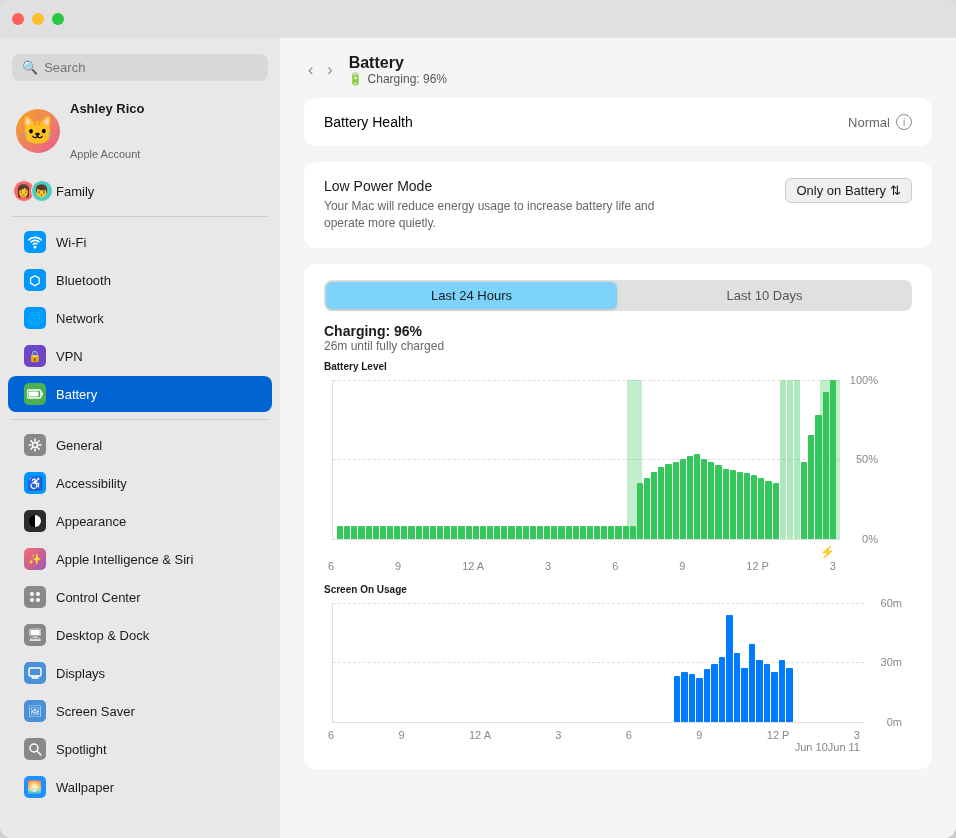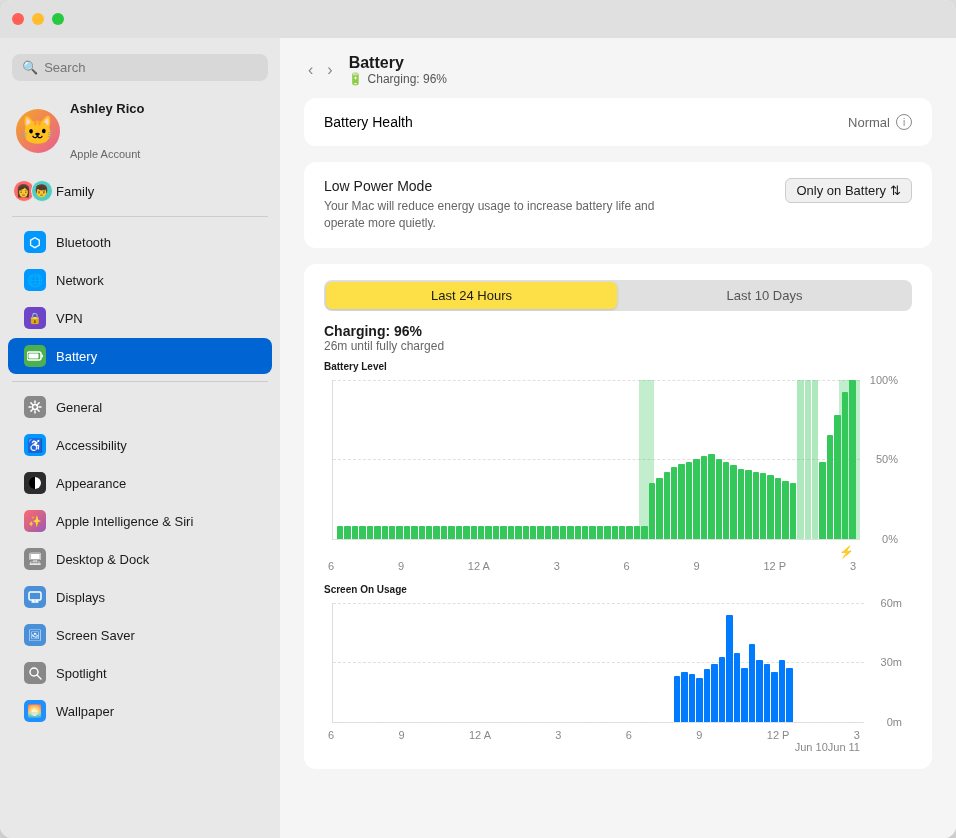--- a/index.html
+++ b/index.html
@@ -194,21 +194,21 @@
       font-size: 10px; color: #888; cursor: pointer;
     }
     .time-toggle {
       display: flex; border-radius: 8px; overflow: hidden;
       background: #e0e0e0; padding: 2px; gap: 2px;
     }
     .time-btn {
       flex: 1; padding: 6px 0; font-size: 13px; border: none; cursor: pointer;
       border-radius: 6px; background: transparent; color: #555;
     }
-    .time-btn.active { background: #fde047; color: #1a1a1a; font-weight: 500; box-shadow: 0 1px 3px rgba(0,0,0,0.15); }
+    .time-btn.active { background: #7dd3fc; color: #1a1a1a; font-weight: 500; box-shadow: 0 1px 3px rgba(0,0,0,0.15); }
     .charging-info { margin-bottom: 8px; }
     .charging-title { font-size: 14px; font-weight: 600; color: #1a1a1a; }
     .charging-subtitle { font-size: 12px; color: #666; }
     .chart-section-title { font-size: 10px; font-weight: 700; color: #1a1a1a; margin-bottom: 8px; }
     .chart-container {
       position: relative;
       height: 160px;
       border-left: 1px solid #ddd;
       border-bottom: 1px solid #ddd;
       margin-left: 8px;
@@ -284,20 +284,28 @@
           <div class="family-avatars">
             <div class="family-avatar" style="background:#ff6b6b;">👩</div>
             <div class="family-avatar" style="background:#4ecdc4;">👦</div>
           </div>
         </div>
         <span class="item-label">Family</span>
       </div>
 
       <div class="sidebar-divider"></div>
 
+      <div class="sidebar-item">
+        <div class="item-icon icon-wifi">
+          <svg width="14" height="14" viewBox="0 0 14 14" fill="white">
+            <path d="M7 10.5a1.5 1.5 0 1 1 0 3 1.5 1.5 0 0 1 0-3zM7 7.5c1.1 0 2.1.5 2.8 1.2l-1.1 1.1A2 2 0 0 0 7 9.3a2 2 0 0 0-1.7.9L4.2 9.1A3.7 3.7 0 0 1 7 7.5zM7 4.5c2 0 3.8.9 5 2.3l-1.1 1.1A4.7 4.7 0 0 0 7 6.3a4.7 4.7 0 0 0-3.9 1.6L2 6.8A6.5 6.5 0 0 1 7 4.5zM7 1.5c2.9 0 5.5 1.3 7.3 3.3l-1.1 1.1A7.5 7.5 0 0 0 7 3.3 7.5 7.5 0 0 0 .8 5.9L-.3 4.8A9.3 9.3 0 0 1 7 1.5z"></path>
+          </svg>
+        </div>
+        <span class="item-label">Wi-Fi</span>
+      </div>
 
       <div class="sidebar-item">
         <div class="item-icon icon-bluetooth" style="font-size:13px; font-weight:bold;">
           <span style="color:white;">⬡</span>
         </div>
         <span class="item-label">Bluetooth</span>
       </div>
 
       <div class="sidebar-item">
         <div class="item-icon icon-network">
@@ -353,20 +361,31 @@
         <span class="item-label">Appearance</span>
       </div>
 
       <div class="sidebar-item">
         <div class="item-icon icon-siri">
           <span style="font-size:11px;">✨</span>
         </div>
         <span class="item-label">Apple Intelligence &amp; Siri</span>
       </div>
 
+      <div class="sidebar-item">
+        <div class="item-icon icon-control">
+          <svg width="14" height="14" viewBox="0 0 14 14" fill="white">
+            <circle cx="4" cy="4" r="2"></circle>
+            <circle cx="10" cy="4" r="2"></circle>
+            <circle cx="4" cy="10" r="2"></circle>
+            <circle cx="10" cy="10" r="2"></circle>
+          </svg>
+        </div>
+        <span class="item-label">Control Center</span>
+      </div>
 
       <div class="sidebar-item">
         <div class="item-icon icon-desktop">
           <span style="color:white; font-size:12px;">🖥</span>
         </div>
         <span class="item-label">Desktop &amp; Dock</span>
       </div>
 
       <div class="sidebar-item">
         <div class="item-icon icon-displays">
@@ -449,21 +468,21 @@
             <button class="time-btn active">Last 24 Hours</button>
             <button class="time-btn">Last 10 Days</button>
           </div>
 
           <div class="charging-info" style="margin-top:12px;">
             <div class="charging-title">Charging: 96%</div>
             <div class="charging-subtitle">26m until fully charged</div>
           </div>
 
           <div class="chart-section-title">Battery Level</div>
-          <div style="position:relative; margin-right:52px;">
+          <div style="position:relative; margin-right:72px;">
             <div class="chart-container" id="batteryChart">
 
               <div class="chart-grid-line" style="top:0%;"></div>
               <div class="chart-grid-line" style="top:50%;"></div>
               <div class="chart-grid-line" style="top:100%;"></div>
 
               <span class="chart-y-label" style="top:0%;">100%</span>
               <span class="chart-y-label" style="top:50%;">50%</span>
               <span class="chart-y-label" style="top:100%;">0%</span>
 

